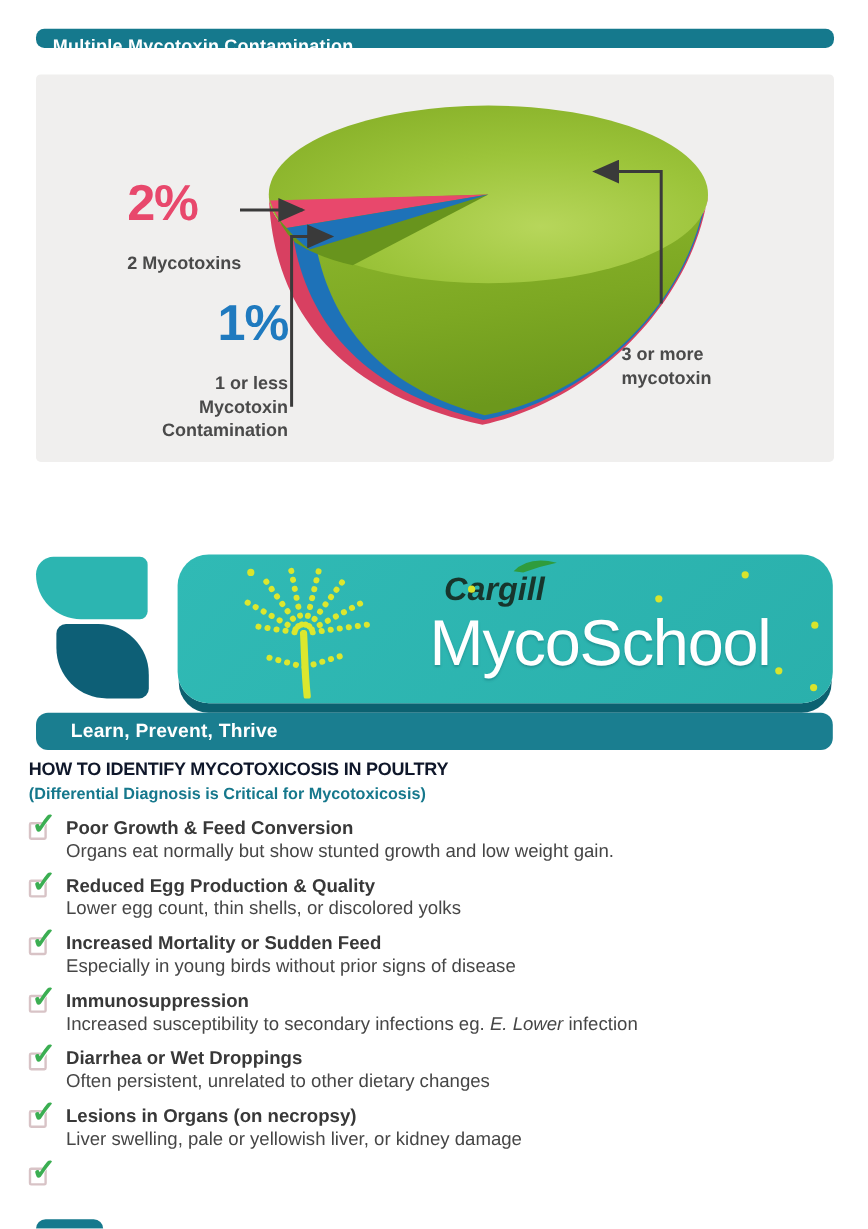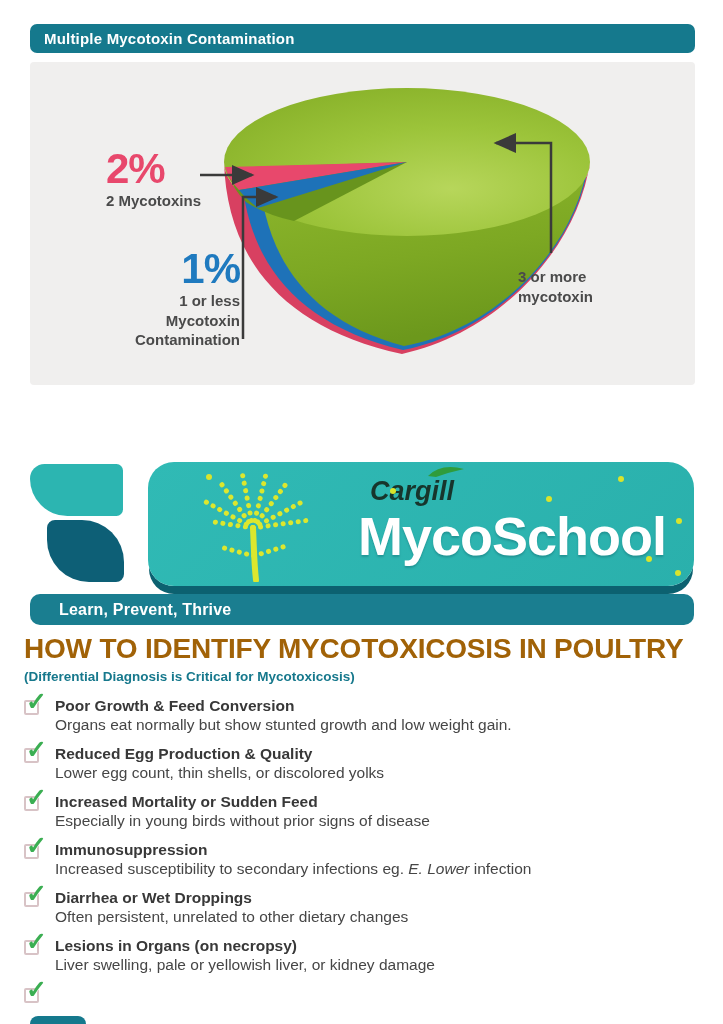--- a/index.html
+++ b/index.html
@@ -2,36 +2,36 @@
 <html><head>
 <meta charset="utf-8">
 <style>
   * { margin:0; padding:0; box-sizing:border-box; }
   html,body { background:#ffffff; }
   body { font-family:"Liberation Sans", sans-serif; }
   #page { position:relative; width:723px; height:1024px; overflow:hidden; background:#ffffff; }
 
   
   .sec-bar {
-    position:absolute; left:30px; top:24px; width:665px; height:29px;
+    position:absolute; left:30px; top:24px; width:665px; height:16px;
     background:#15798D; border-radius:7px; color:#fff;
     font-size:15px; font-weight:800; line-height:29px; padding-left:14px;
     letter-spacing:.2px;
   }
 
   
   .chart-panel {
     position:absolute; left:30px; top:62px; width:665px; height:323px;
     background:#F0EFEE; border-radius:4px;
   }
   .chart-panel svg.pie { position:absolute; left:0; top:0; width:665px; height:322px; }
 
   .lbl { position:absolute; line-height:1; }
   .pct { font-weight:800; letter-spacing:-1px; }
-  .cap { font-weight:700; color:#4A4A4A; font-size:15px; line-height:1.3; margin-top:1px; }
+  .cap { font-weight:700; color:#4A4A4A; font-size:15px; line-height:1.3; margin-top:20px; }
   #lbl2 { left:76px; top:86px; }
   #lbl2 .pct { font-size:42px; color:#E8486C; }
   #lbl1 { left:40px; top:186px; width:170px; text-align:right; }
   #lbl1 .pct { font-size:42px; color:#1F7ABF; }
   #lbl97 { left:488px; top:204px; }
   #lbl97 .pct { font-size:46px; color:#8CBE2F; }
 
   
   .banner-wrap { position:absolute; left:0; top:460px; width:723px; height:170px; }
   .leaf-a { position:absolute; left:30px; top:4px; width:93px; height:52px;
@@ -42,33 +42,33 @@
     position:absolute; left:148px; top:2px; width:546px; height:124px;
     background:linear-gradient(135deg,#30BAB5 0%, #2AB0AC 100%);
     border-radius:26px;
     box-shadow:0 9px 0 -1px #0C6170;
     text-align:center;
   }
   .fungus { position:absolute; left:30px; top:4px; }
   .cargill { position:absolute; left:222px; top:14px; font-size:27px; font-weight:900;
              font-style:italic; color:#17352C; letter-spacing:0; }
   .cargill-leaf { position:absolute; left:56px; top:-13px; }
-  .myco { position:absolute; left:210px; top:43px; font-size:54px; font-weight:700;
+  .myco { position:absolute; left:210px; top:43px; font-size:54px; font-weight:400;
           color:#ffffff; letter-spacing:-1px; text-shadow:0 2px 2px rgba(0,60,70,.25); }
   .dot { position:absolute; width:6px; height:6px; border-radius:50%; background:#D9E42C; }
 
   .tagline-bar {
     position:absolute; left:30px; top:134px; width:664px; height:31px;
     background:#1A7E90; border-radius:10px; color:#fff;
     font-size:16px; font-weight:800; line-height:31px; padding-left:29px; letter-spacing:.2px;
   }
 
   
   .content { position:absolute; left:24px; top:633px; width:685px; }
-  .h1 { color:#a16207; font-size:28px; font-weight:800; letter-spacing:-.2px; }
+  .h1 { color:#0f172a; font-size:15px; font-weight:800; letter-spacing:-.2px; }
   .h2 { color:#16788C; font-size:13.5px; font-weight:800; margin-top:4px; }
   .list { margin-top:12px; }
   .item { display:flex; margin-bottom:10px; }
   .ck { position:relative; width:18px; flex:0 0 18px; margin-right:13px; margin-top:1px; }
   .ck .box { position:absolute; left:0; top:3px; width:15px; height:15px;
              background:#fff; border:2px solid #D8C3C6; border-radius:2px; }
   .ck .mark { position:absolute; left:2px; top:-10px; font-size:25px; font-weight:800;
               color:#3BAE52; text-shadow:0 1px 0 #ffffff; }
   .item .title { font-size:15.5px; font-weight:800; color:#383838; line-height:19px; }
   .item .desc  { font-size:15.5px; color:#464646; line-height:19px; }

